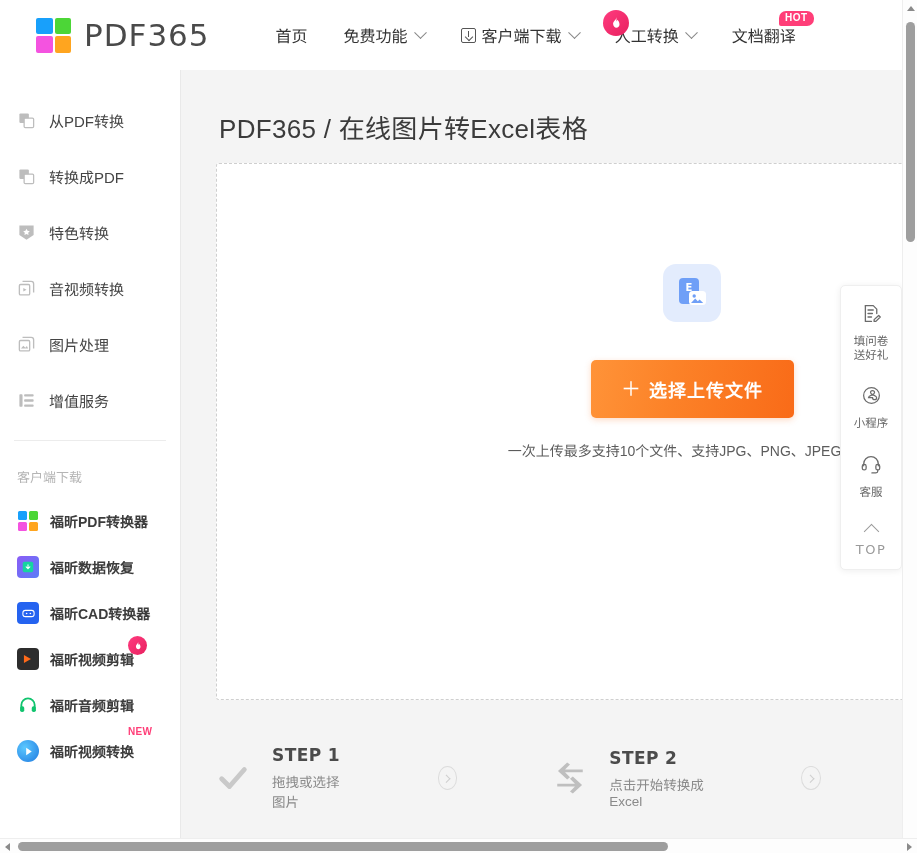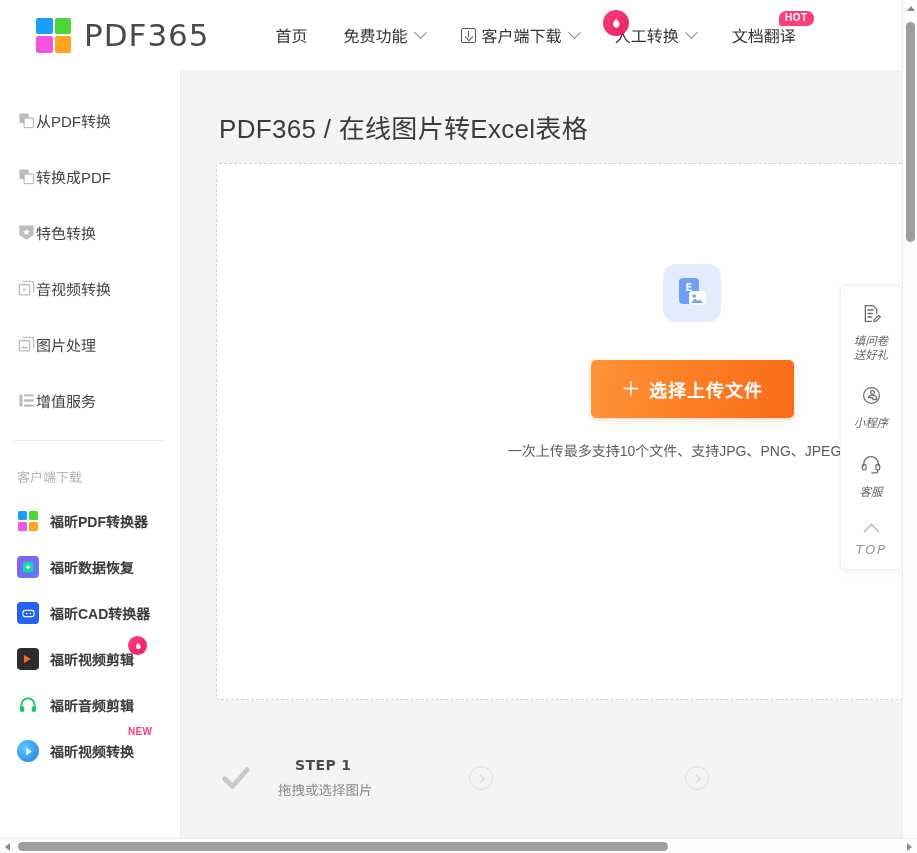--- a/index.html
+++ b/index.html
@@ -135,21 +135,21 @@
     height: 783px;
     background: #fff;
     border-right: 1px solid #e9e9e9;
     overflow: hidden;
     z-index: 30;
   }
   .side-list { padding-top: 22px; }
   .side-item {
     display: flex;
     align-items: center;
-    gap: 0;
+    gap: 13px;
     height: 56px;
     padding-left: 17px;
     cursor: pointer;
     font-size: 15px;
     color: #444;
   }
   .side-ic {
     width: 19px; height: 19px;
     flex: 0 0 19px;
     display: flex; align-items: center; justify-content: center;
@@ -301,26 +301,25 @@
     display: flex;
     align-items: center;
     gap: 22px;
   }
   .step-ic {
     width: 40px; height: 40px;
     display:flex; align-items:center; justify-content:center;
     color: #c9c9c9;
   }
   .step-txt .st-title {
-    font-size: 14px;
+    font-size: 17px;
     font-weight: bold;
     color: #4b4b4b;
     letter-spacing: .4px;
     font-family: "DejaVu Sans", sans-serif;
-    margin-left: 17px;
   }
   .step-txt .st-sub {
     margin-top: 6px;
     font-size: 13.5px;
     color: #8a8a8a;
   }
   .step-arrow {
     width: 24px; height: 24px;
     border-radius: 50%;
     border: 1.4px solid #dcdcdc;
@@ -356,21 +355,20 @@
     align-items: center;
     gap: 6px;
     cursor: pointer;
     color: #6b6b6b;
   }
   .fp-label {
     font-size: 11.5px;
     line-height: 14px;
     text-align: right;
     color: #666;
-    font-style: italic;
   }
   .fp-top { padding-bottom: 8px; }
   .fp-top .fp-label {
     font-family: "DejaVu Sans", sans-serif;
     letter-spacing: 1.5px;
     font-size: 13px;
     color: #9a9a9a;
   }
   .chev-up {
     width: 11px; height: 11px;
@@ -661,20 +659,32 @@
           </svg>
       </span>
       <span class="step-txt">
         <div class="st-title">STEP 1</div>
         <div class="st-sub">拖拽或选择图片</div>
       </span>
     </div>
     <div class="step-arrow">
         <i></i>
       </div>
+    <div class="step">
+      <span class="step-ic">
+        <svg viewBox="0 0 24 24" width="34" height="34" fill="#bfbfbf">
+          <path d="M21 7H8.5L12 3.5 10 2 3.5 8 10 14l2-1.6L8.5 9H21z" transform="translate(0,-1)"></path>
+          <path d="M3 17h12.5L12 20.5l2 1.5 6.5-6L14 10l-2 1.6L15.5 15H3z" transform="translate(0,1)"></path>
+        </svg>
+      </span>
+      <span class="step-txt">
+        <div class="st-title">STEP 2</div>
+        <div class="st-sub">点击开始转换成Excel</div>
+      </span>
+    </div>
     <div class="step-arrow">
         <i></i>
       </div>
   </div>
 
   <div class="float-panel">
     <div class="fp-item">
       <span>
         <svg viewBox="0 0 24 24" width="21" height="21" fill="none" stroke="#6b6b6b" stroke-width="1.5" stroke-linecap="round" stroke-linejoin="round">
           <path d="M5 3h9l4 4v5"></path>

